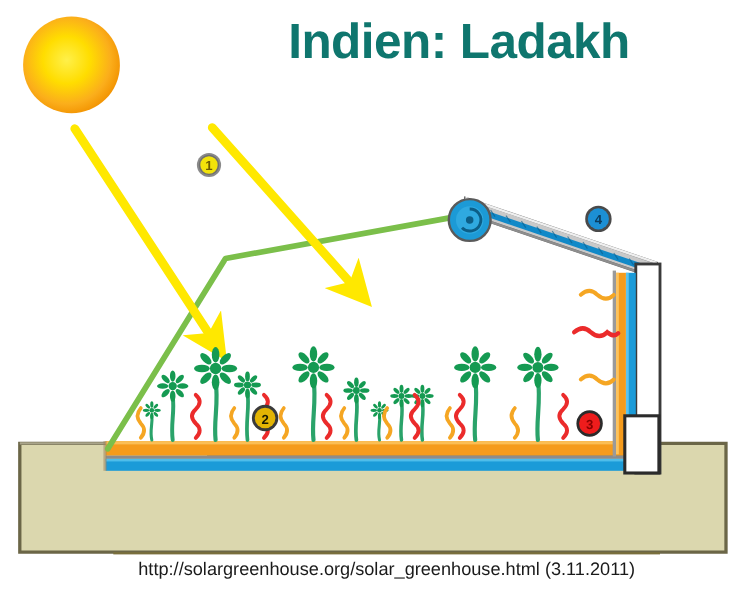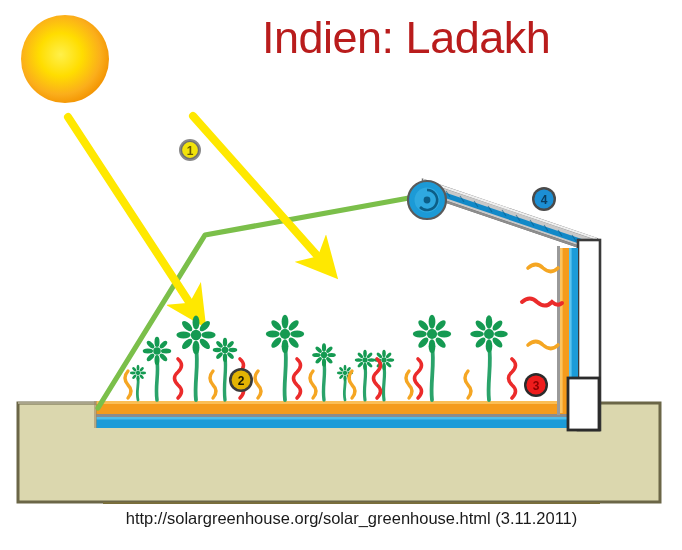--- a/index.html
+++ b/index.html
@@ -21,23 +21,23 @@
     height: 550px;
     background: #ffffff;
   }
   #title {
     position: absolute;
     left: 262px;
     top: 14px;
     width: 400px;
     font-size: 45px;
     line-height: 1.05;
-    color: #b91c1c;
+    color: #0f766e;
     font-family: "Liberation Sans", sans-serif;
-    font-weight: 400;
+    font-weight: 700;
     letter-spacing: -0.5px;
     white-space: nowrap;
   }
   #caption-rule {
     position: absolute;
     left: 103px;
     top: 502px;
     width: 497px;
     height: 2px;
     background: #7a6f3c;

